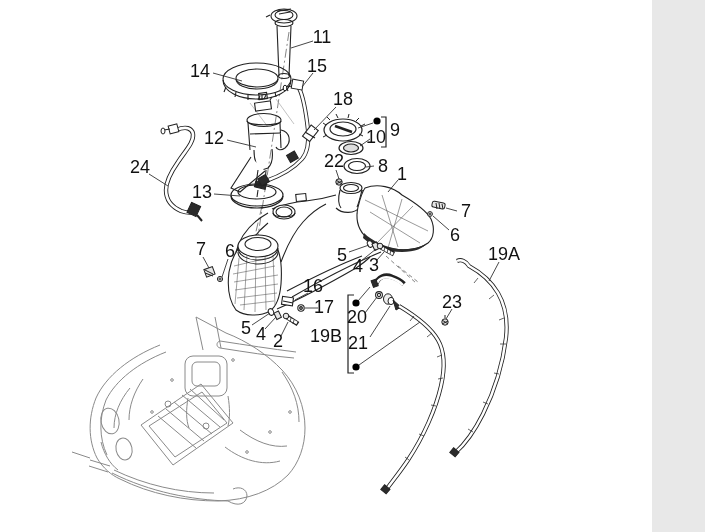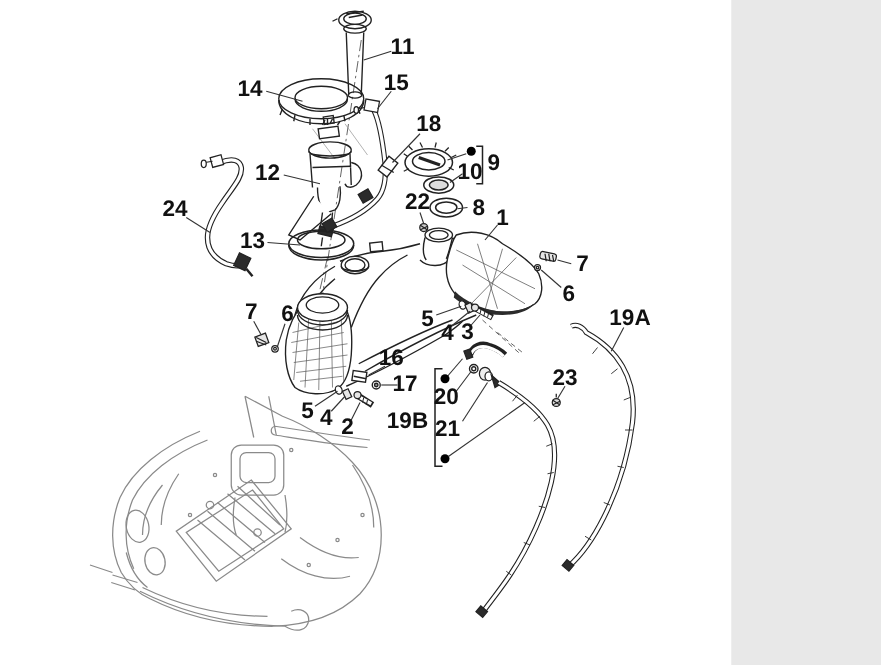--- a/index.html
+++ b/index.html
@@ -1,17 +1,17 @@
 <!DOCTYPE html>
 <html><head>
 <meta charset="utf-8">
 <style>
   html,body{margin:0;padding:0;background:#e8e8e8;}
-  .stage{position:relative;width:585px;height:532px;background:#ffffff;overflow:hidden;
-         font-family:"Liberation Sans", sans-serif;font-weight:bold;}
+  .stage{position:relative;width:652px;height:532px;background:#ffffff;overflow:hidden;
+         font-family:"Liberation Sans", sans-serif;}
   svg{display:block}
   text.callout{font-family:"Liberation Sans", sans-serif;font-size:18px;fill:#111;}
 </style>
 </head>
 <body>
 
 <div class="stage">
 <svg width="705" height="532" viewBox="0 0 705 532">
 
   <g stroke="#8a8a8a" stroke-width="1" fill="none">

